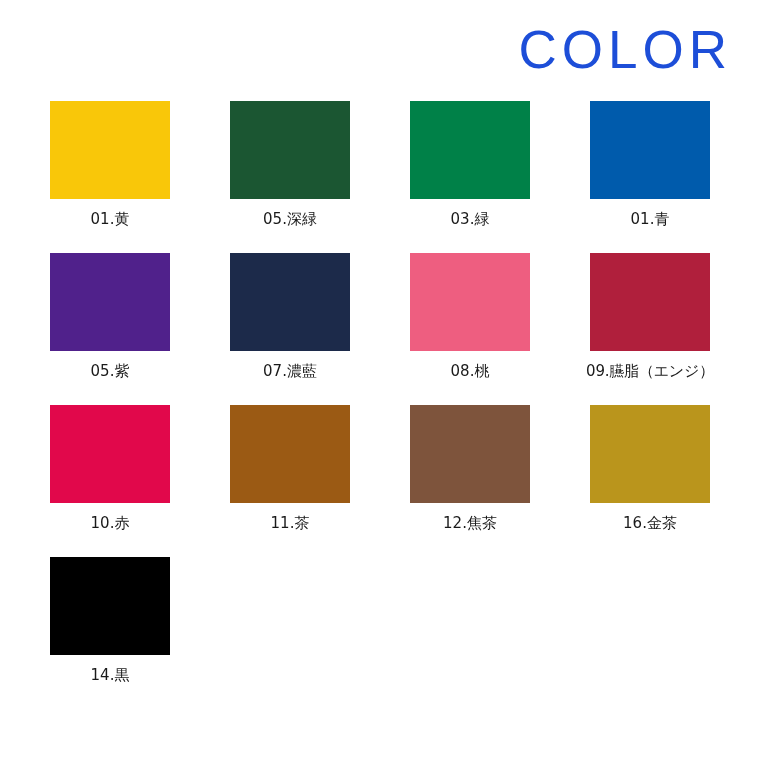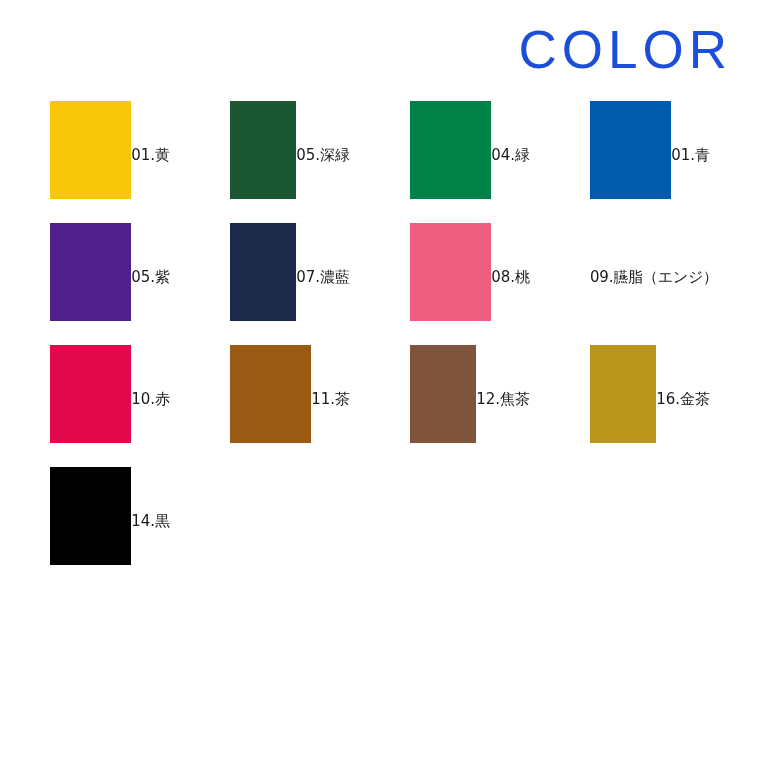--- a/index.html
+++ b/index.html
@@ -40,21 +40,21 @@
     width: 660px;
     display: grid;
     grid-template-columns: repeat(4, 120px);
     column-gap: 60px;
     row-gap: 24px;
   }
 
   .swatch-cell {
     width: 120px;
     display: flex;
-    flex-direction: row;
+    flex-direction: column;
     align-items: center;
   }
 
   .swatch-chip {
     width: 120px;
     height: 98px;
     display: block;
   }
 
   .swatch-label {
@@ -82,21 +82,21 @@
     <div class="swatch-cell">
       <div class="swatch-chip" style="background-color: rgb(249, 199, 9);"></div>
       <div class="swatch-label">01.黄</div>
     </div>
     <div class="swatch-cell">
       <div class="swatch-chip" style="background-color: rgb(27, 86, 50);"></div>
       <div class="swatch-label">05.深緑</div>
     </div>
     <div class="swatch-cell">
       <div class="swatch-chip" style="background-color: rgb(0, 129, 72);"></div>
-      <div class="swatch-label">04.緑</div>
+      <div class="swatch-label">03.緑</div>
     </div>
     <div class="swatch-cell">
       <div class="swatch-chip" style="background-color: rgb(0, 91, 172);"></div>
       <div class="swatch-label">01.青</div>
     </div>
     <div class="swatch-cell">
       <div class="swatch-chip" style="background-color: rgb(80, 33, 139);"></div>
       <div class="swatch-label">05.紫</div>
     </div>
     <div class="swatch-cell">

